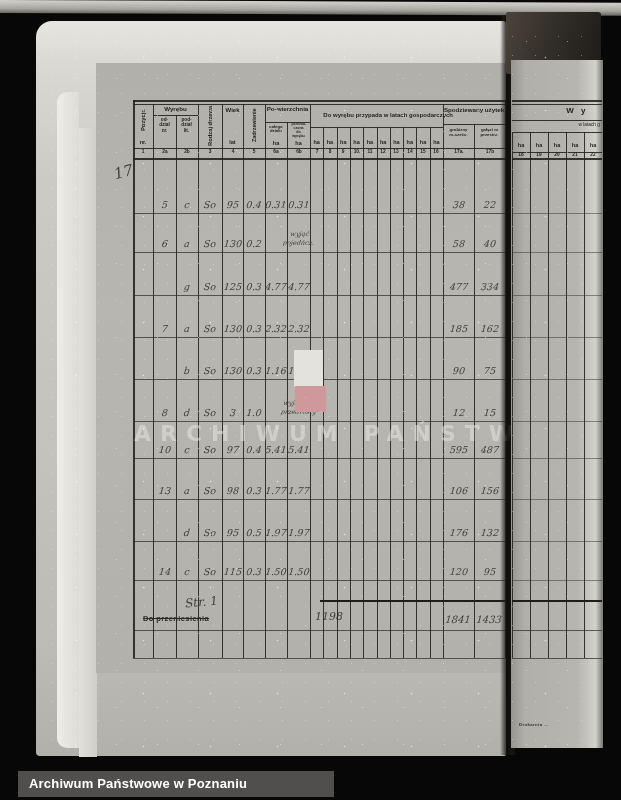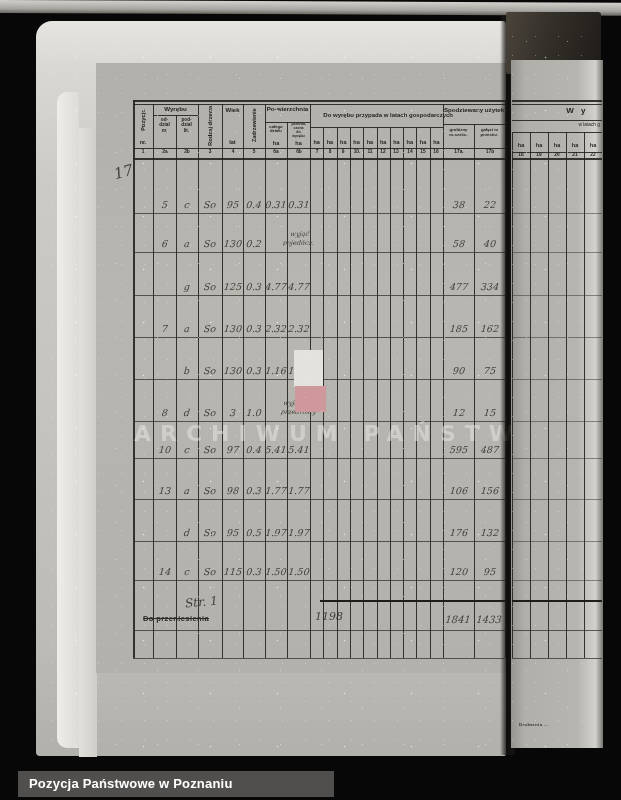--- a/index.html
+++ b/index.html
@@ -271,15 +271,15 @@
       <div class="hd" style="left: 36px; top: 52px; width: 18px; font-size: 6px; transform: scale(0.8); transform-origin: center top; text-align: center;">20</div>
       <div class="hd" style="left: 55px; top: 42px; width: 16px; font-size: 5.5px; text-align: center;">ha</div>
       <div class="hd" style="left: 54px; top: 52px; width: 18px; font-size: 6px; transform: scale(0.8); transform-origin: center top; text-align: center;">21</div>
       <div class="hd" style="left: 73px; top: 42px; width: 16px; font-size: 5.5px; text-align: center;">ha</div>
       <div class="hd" style="left: 72px; top: 52px; width: 18px; font-size: 6px; transform: scale(0.8); transform-origin: center top; text-align: center;">22</div>
     </div>
 
   <div class="imprint">Drukarnia …</div>
   <div class="speckles"></div>
   <div class="bottom-bar">
-    <span>Pozycja Państwowe w Poznaniu</span>
+    <span>Archiwum Państwowe w Poznaniu</span>
   </div>
 </div>
 
 </body></html>

